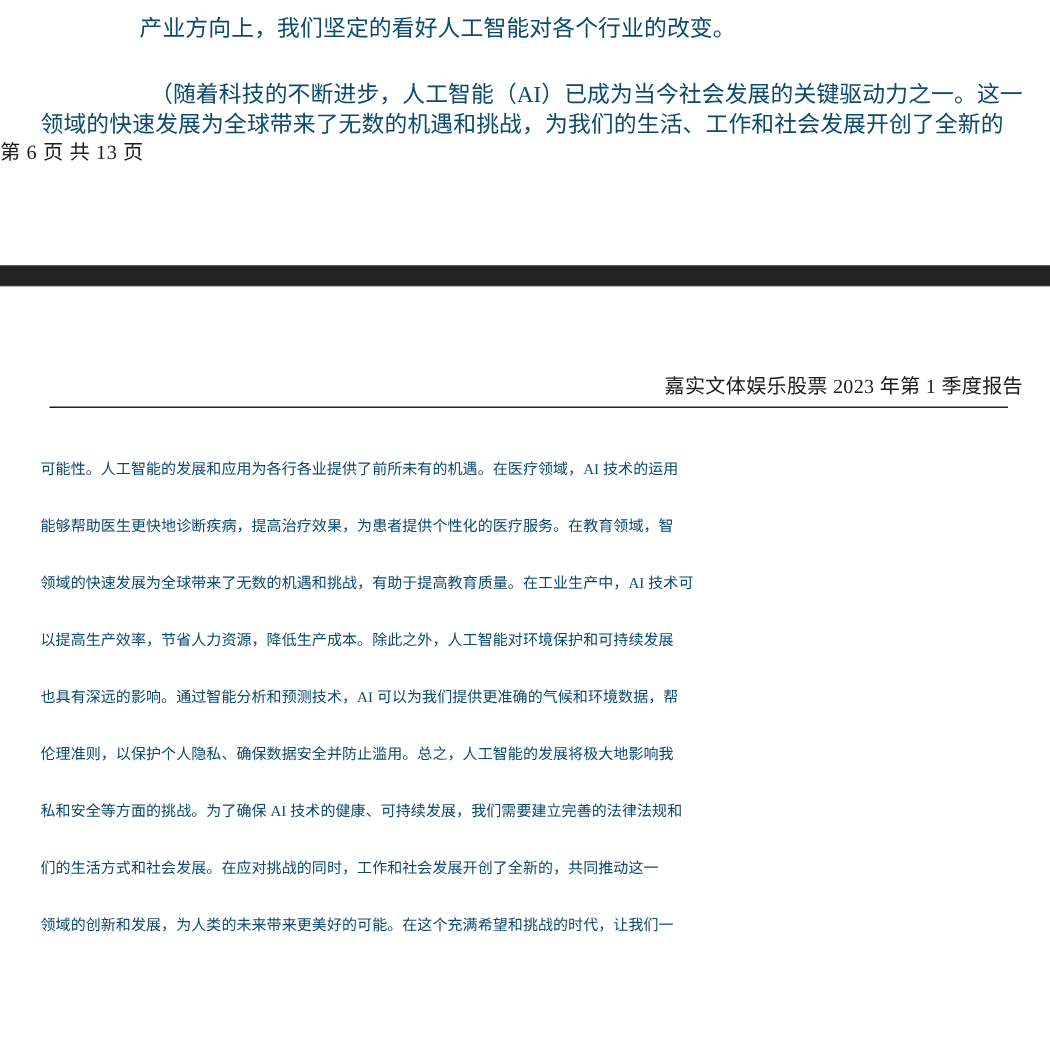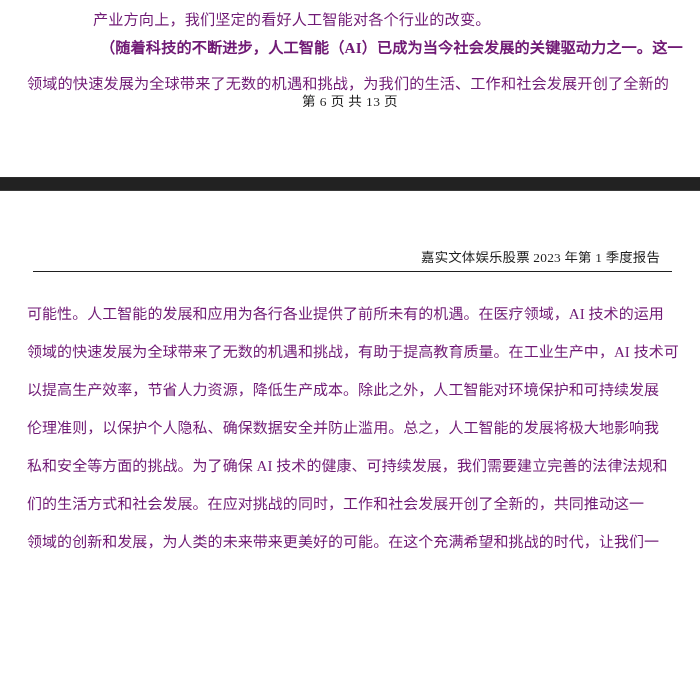--- a/index.html
+++ b/index.html
@@ -39,34 +39,33 @@
     position: absolute;
     left: 27px;
     top: 0px;
     width: 646px;
   }
 
   .body-line {
     font-size: 15.2px;
     line-height: 32px;
     letter-spacing: 0.1px;
-    color: #701a75;
+    color: #0c4a6e;
     white-space: nowrap;
   }
 
   .p1-line-1 { position: absolute; left: 66px;  top: 4px;  }
-  .p1-line-2 { position: absolute; left: 73px;  top: 32px; font-weight: bold; }
+  .p1-line-2 { position: absolute; left: 73px;  top: 48px; }
   .p1-line-3 { position: absolute; left: 0px;   top: 68px; }
 
   .page-footer {
     position: absolute;
     left: 0;
     top: 92px;
     width: 700px;
-    text-align: center;
     font-size: 13.5px;
     line-height: 20px;
     color: #1d1d1d;
     letter-spacing: 0.4px;
   }
 
   
   .page-gap {
     position: absolute;
     left: 0;
@@ -85,21 +84,21 @@
     left: 0;
     top: 191px;
     width: 700px;
     height: 505px;
     background: #ffffff;
     overflow: hidden;
   }
 
   .p2-header {
     position: absolute;
-    right: 40px;
+    right: 18px;
     top: 58px;
     font-size: 13.4px;
     line-height: 18px;
     color: #1d1d1d;
     letter-spacing: 0.2px;
     white-space: nowrap;
   }
 
   .p2-header-rule {
     position: absolute;
@@ -115,21 +114,21 @@
     left: 27px;
     top: 104px;
     width: 648px;
   }
 
   .p2-body .body-line {
     position: relative;
     display: block;
     height: 38px;
     line-height: 38px;
-    font-size: 15px;
+    font-size: 10px;
     letter-spacing: 0.05px;
   }
 </style>
 </head>
 <body>
 
 <div class="doc-viewport">
 
   <section class="page-one">
 
@@ -145,22 +144,24 @@
   <div class="page-gap"></div>
 
   <section class="page-two">
 
     <div class="p2-header">嘉实文体娱乐股票 2023 年第 1 季度报告</div>
 
     <div class="p2-header-rule"></div>
 
     <div class="p2-body">
       <span class="body-line">可能性。人工智能的发展和应用为各行各业提供了前所未有的机遇。在医疗领域，AI 技术的运用</span>
+      <span class="body-line">能够帮助医生更快地诊断疾病，提高治疗效果，为患者提供个性化的医疗服务。在教育领域，智</span>
       <span class="body-line">领域的快速发展为全球带来了无数的机遇和挑战，有助于提高教育质量。在工业生产中，AI 技术可</span>
       <span class="body-line">以提高生产效率，节省人力资源，降低生产成本。除此之外，人工智能对环境保护和可持续发展</span>
+      <span class="body-line">也具有深远的影响。通过智能分析和预测技术，AI 可以为我们提供更准确的气候和环境数据，帮</span>
       <span class="body-line">伦理准则，以保护个人隐私、确保数据安全并防止滥用。总之，人工智能的发展将极大地影响我</span>
       <span class="body-line">私和安全等方面的挑战。为了确保 AI 技术的健康、可持续发展，我们需要建立完善的法律法规和</span>
       <span class="body-line">们的生活方式和社会发展。在应对挑战的同时，工作和社会发展开创了全新的，共同推动这一</span>
       <span class="body-line">领域的创新和发展，为人类的未来带来更美好的可能。在这个充满希望和挑战的时代，让我们一</span>
 
     </div>
 
   </section>
 
 </div>

